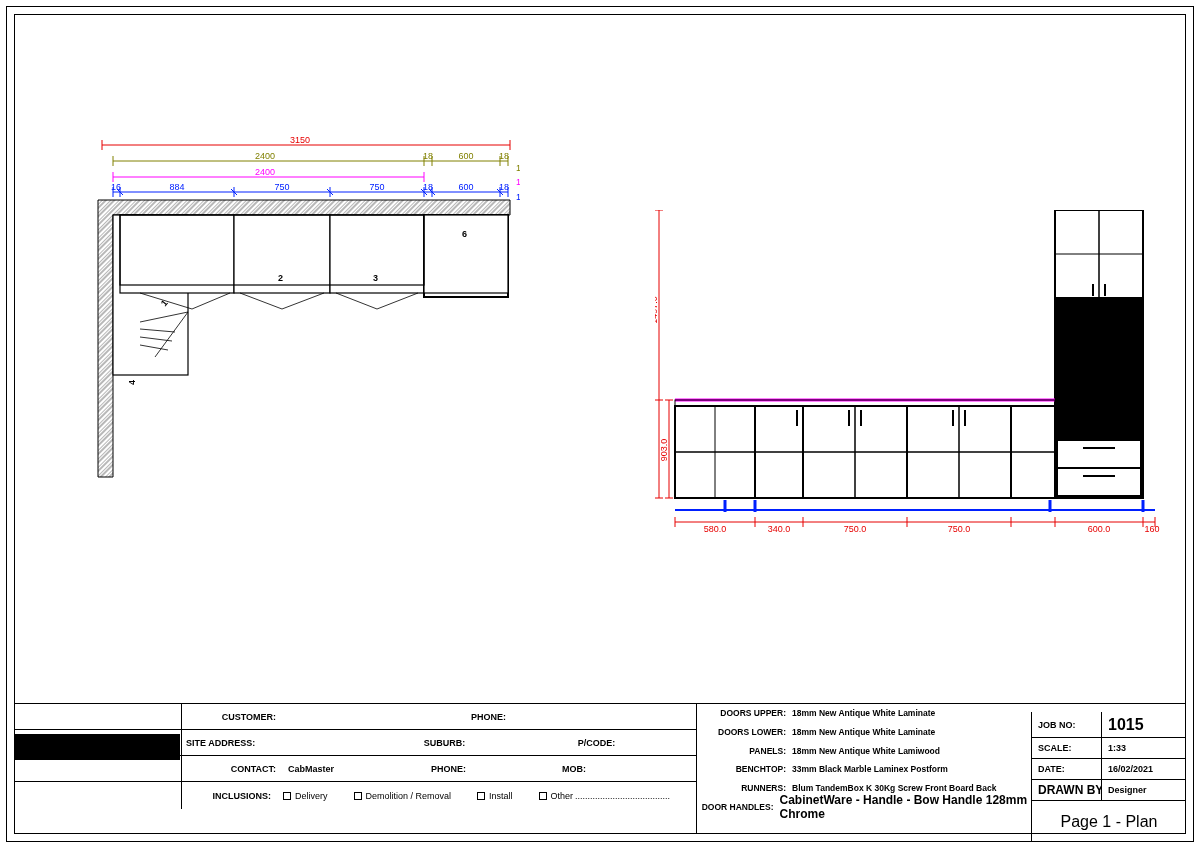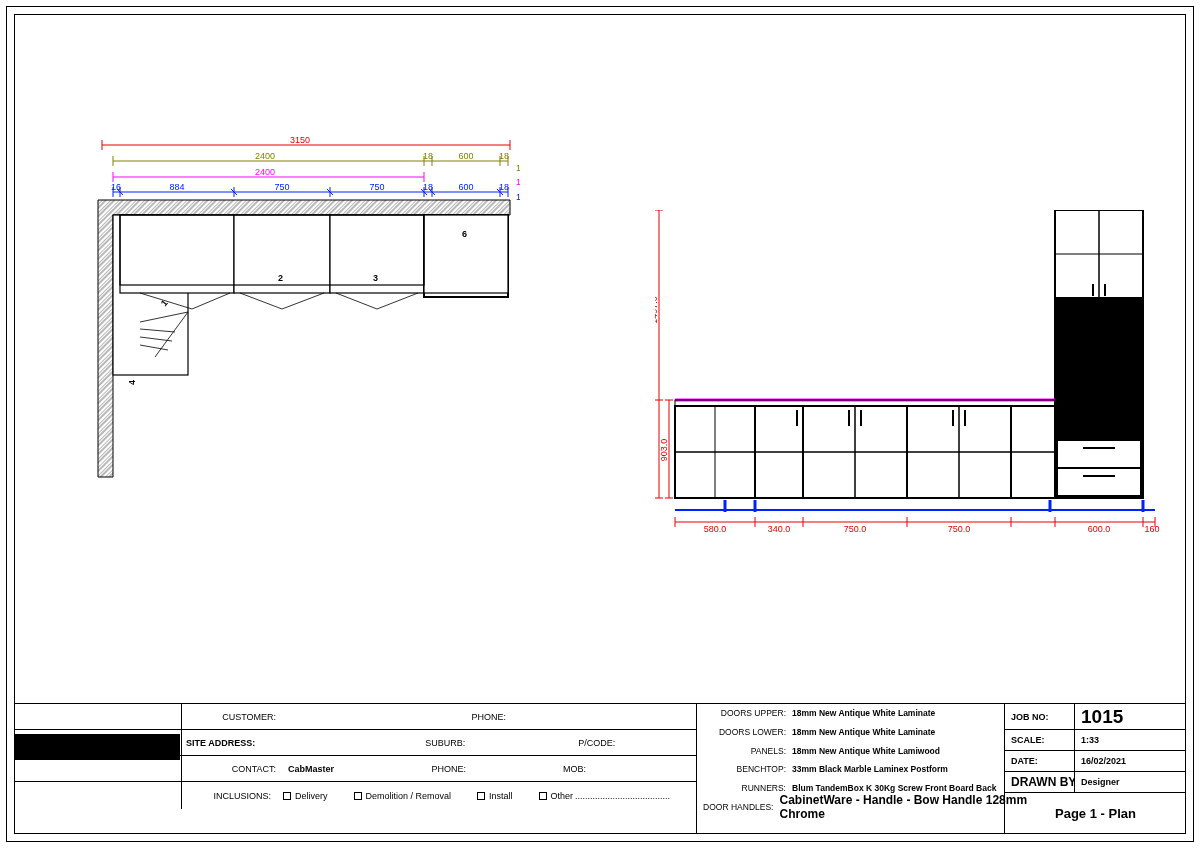--- a/index.html
+++ b/index.html
@@ -6,21 +6,21 @@
   body{font-family:Arial,Helvetica,sans-serif;background:#fff;width:1200px;height:848px;overflow:hidden}
   .page-border{position:absolute;left:6px;top:6px;width:1188px;height:836px;border:1px solid #000}
   .sheet{position:absolute;left:14px;top:14px;width:1172px;height:820px;border:1px solid #000}
 
   
   .tb{position:absolute;left:14px;top:703px;width:1172px;height:131px;border-top:1px solid #000;font-size:9px}
   .tb-row{display:flex;border-bottom:1px solid #000;height:21.8px;align-items:center}
   .tb-row:last-child{border-bottom:none}
   .tb-col{border-right:1px solid #000;padding:0 6px;display:flex;align-items:center;height:100%;white-space:nowrap;overflow:hidden}
   .lbl{font-weight:bold}
-  .lbl-r{font-weight:normal;text-align:right;justify-content:flex-end}
+  .lbl-r{font-weight:bold;text-align:right;justify-content:flex-end}
   .val{font-weight:bold}
   .cb{display:inline-block;width:8px;height:8px;border:1px solid #000;margin-right:4px;vertical-align:middle}
 
   
   .plan{position:absolute;left:80px;top:137px;width:440px;height:380px}
   
   .elev{position:absolute;left:655px;top:210px;width:505px;height:330px}
 
   .dim-red{stroke:#e60000;fill:#e60000}
   .dim-blue{stroke:#0020ff;fill:#0020ff}
@@ -224,39 +224,39 @@
   <text class="dtxt dtxt-r" x="124" y="322" text-anchor="middle" font-size="8">340.0</text>
   <text class="dtxt dtxt-r" x="200" y="322" text-anchor="middle" font-size="8">750.0</text>
   <text class="dtxt dtxt-r" x="304" y="322" text-anchor="middle" font-size="8">750.0</text>
   <text class="dtxt dtxt-r" x="444" y="322" text-anchor="middle" font-size="8">600.0</text>
   <text class="dtxt dtxt-r" x="497" y="322" text-anchor="middle" font-size="7">160</text>
 </svg>
 
 <div class="black-block"></div>
 <div class="tb">
 
-  <div style="position:absolute;right:0;top:0;width:182px;height:100%;border-left:1px solid #000">
+  <div style="position:absolute;right:0;top:8px;width:155px;height:100%;border-left:1px solid #000">
     <div class="tb-row" style="height:26px">
         <div class="tb-col lbl" style="width:70px">JOB NO:</div>
-        <div class="tb-col val" style="flex:1;border-right:none;font-size:19px;font-weight:bold">1015</div>
+        <div class="tb-col val" style="flex:1;border-right:none;font-size:16px;font-weight:bold">1015</div>
       </div>
     <div class="tb-row" style="height:21px">
         <div class="tb-col lbl" style="width:70px">SCALE:</div>
         <div class="tb-col val" style="flex:1;border-right:none">1:33</div>
       </div>
     <div class="tb-row" style="height:21px">
         <div class="tb-col lbl" style="width:70px">DATE:</div>
         <div class="tb-col val" style="flex:1;border-right:none">16/02/2021</div>
       </div>
     <div class="tb-row" style="height:21px">
         <div class="tb-col lbl" style="width:70px;font-size:12px">DRAWN BY:</div>
         <div class="tb-col val" style="flex:1;border-right:none">Designer</div>
       </div>
     <div class="tb-row" style="height:41px;border-bottom:none;justify-content:center">
-        <div class="tb-col" style="border-right:none;font-weight:bold;font-size:13px;width:100%;justify-content:center">Page 1 - Plan</div>
+        <div class="tb-col" style="border-right:none;font-weight:normal;font-size:16px;width:100%;justify-content:center">Page 1 - Plan</div>
       </div>
   </div>
 
   <div style="position:absolute;right:155px;top:0;width:335px;height:100%;border-left:1px solid #000;font-size:8.5px">
     <div style="display:flex;height:18.7px;align-items:center">
         <div class="tb-col lbl-r" style="width:95px;border:none">DOORS UPPER:</div>
         <div class="val">18mm New Antique White Laminate</div>
       </div>
     <div style="display:flex;height:18.7px;align-items:center">
         <div class="tb-col lbl-r" style="width:95px;border:none">DOORS LOWER:</div>

